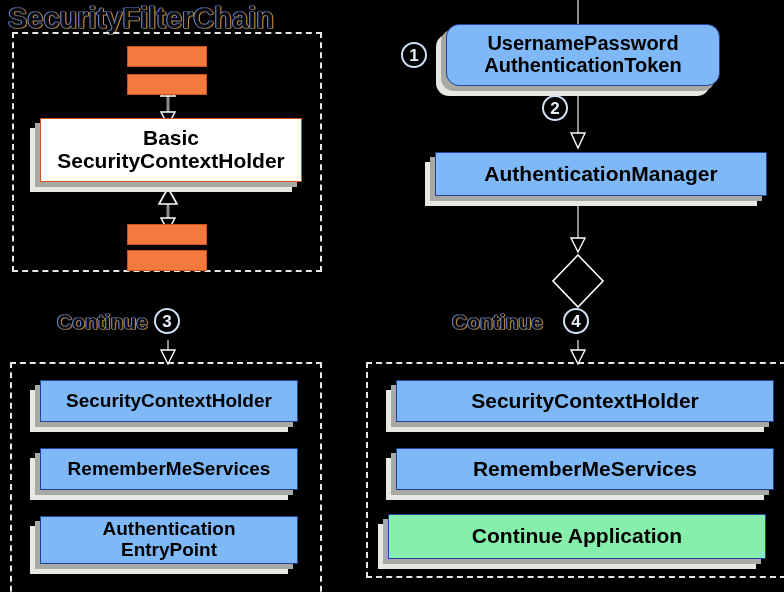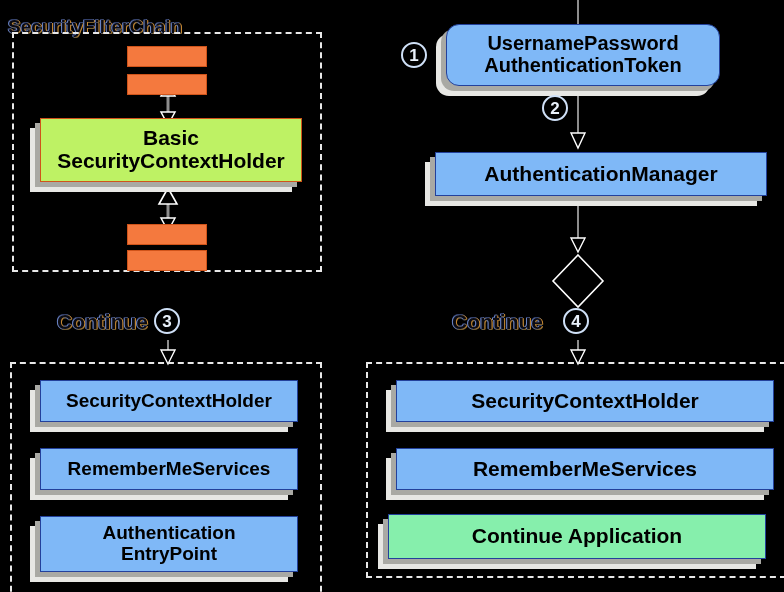--- a/index.html
+++ b/index.html
@@ -28,21 +28,21 @@
   .node .face{
     position:absolute;left:0;top:0;width:100%;height:100%;
     box-sizing:border-box;
     display:flex;align-items:center;justify-content:center;
     text-align:center;line-height:1.08;
     font-weight:bold;
     color:#000;
   }
   .blue .face{background:#7fb8f7;border:1.5px solid #23419c;}
   .tan  .face{background:#86efac;border:1.5px solid #23419c;}
-  .orange .face{background:#bef264;border:1.5px solid #d0541a;}
+  .orange .face{background:#ffffff;border:1.5px solid #d0541a;}
   .rounded .face{border-radius:13px;}
   .rounded .plate1,.rounded .plate2{border-radius:13px;}
 
   
   .bar{position:absolute;background:#f4793e;border:1.5px solid #d0541a;box-sizing:border-box;}
 
   
   .glyphlabel{
     position:absolute;
     font-weight:bold;
@@ -116,21 +116,21 @@
       <line x1="168" y1="340" x2="168" y2="356" stroke="#8d8d8d" stroke-width="2"></line>
       <path d="M161,350 L175,350 L168,364 Z" fill="#000" stroke="#ffffff" stroke-width="1.4"></path>
     </g>
 
     <g>
       <line x1="578" y1="340" x2="578" y2="356" stroke="#8d8d8d" stroke-width="2"></line>
       <path d="M571,350 L585,350 L578,364 Z" fill="#000" stroke="#ffffff" stroke-width="1.4"></path>
     </g>
   </svg>
 
-  <div class="glyphlabel" style="left:8px;top:16px;font-size:19px;">SecurityFilterChain</div>
+  <div class="glyphlabel" style="left:8px;top:2px;font-size:29px;">SecurityFilterChain</div>
 
   <div class="dashgroup" style="left:12px;top:32px;width:310px;height:240px;"></div>
 
   <div class="bar" style="left:127px;top:46px;width:80px;height:21px;"></div>
   <div class="bar" style="left:127px;top:74px;width:80px;height:21px;"></div>
 
   <div class="node blue orange" style="left:40px;top:118px;width:262px;height:64px;">
     <div class="plate2"></div>
     <div class="plate1"></div>
     <div class="face" style="font-size:21px;">
@@ -179,21 +179,21 @@
     <div class="plate1"></div>
     <div class="face" style="font-size:19px;">SecurityContextHolder</div>
   </div>
 
   <div class="node blue" style="left:40px;top:448px;width:258px;height:42px;">
     <div class="plate2"></div>
     <div class="plate1"></div>
     <div class="face" style="font-size:19px;">RememberMeServices</div>
   </div>
 
-  <div class="node blue" style="left:40px;top:516px;width:258px;height:56px;border-radius:10px;">
+  <div class="node blue" style="left:40px;top:516px;width:258px;height:48px;border-radius:10px;">
     <div class="plate2"></div>
     <div class="plate1"></div>
     <div class="face" style="font-size:19px;">
       <div>
         <div>Authentication</div>
         <div>EntryPoint</div>
       </div>
     </div>
   </div>
 

